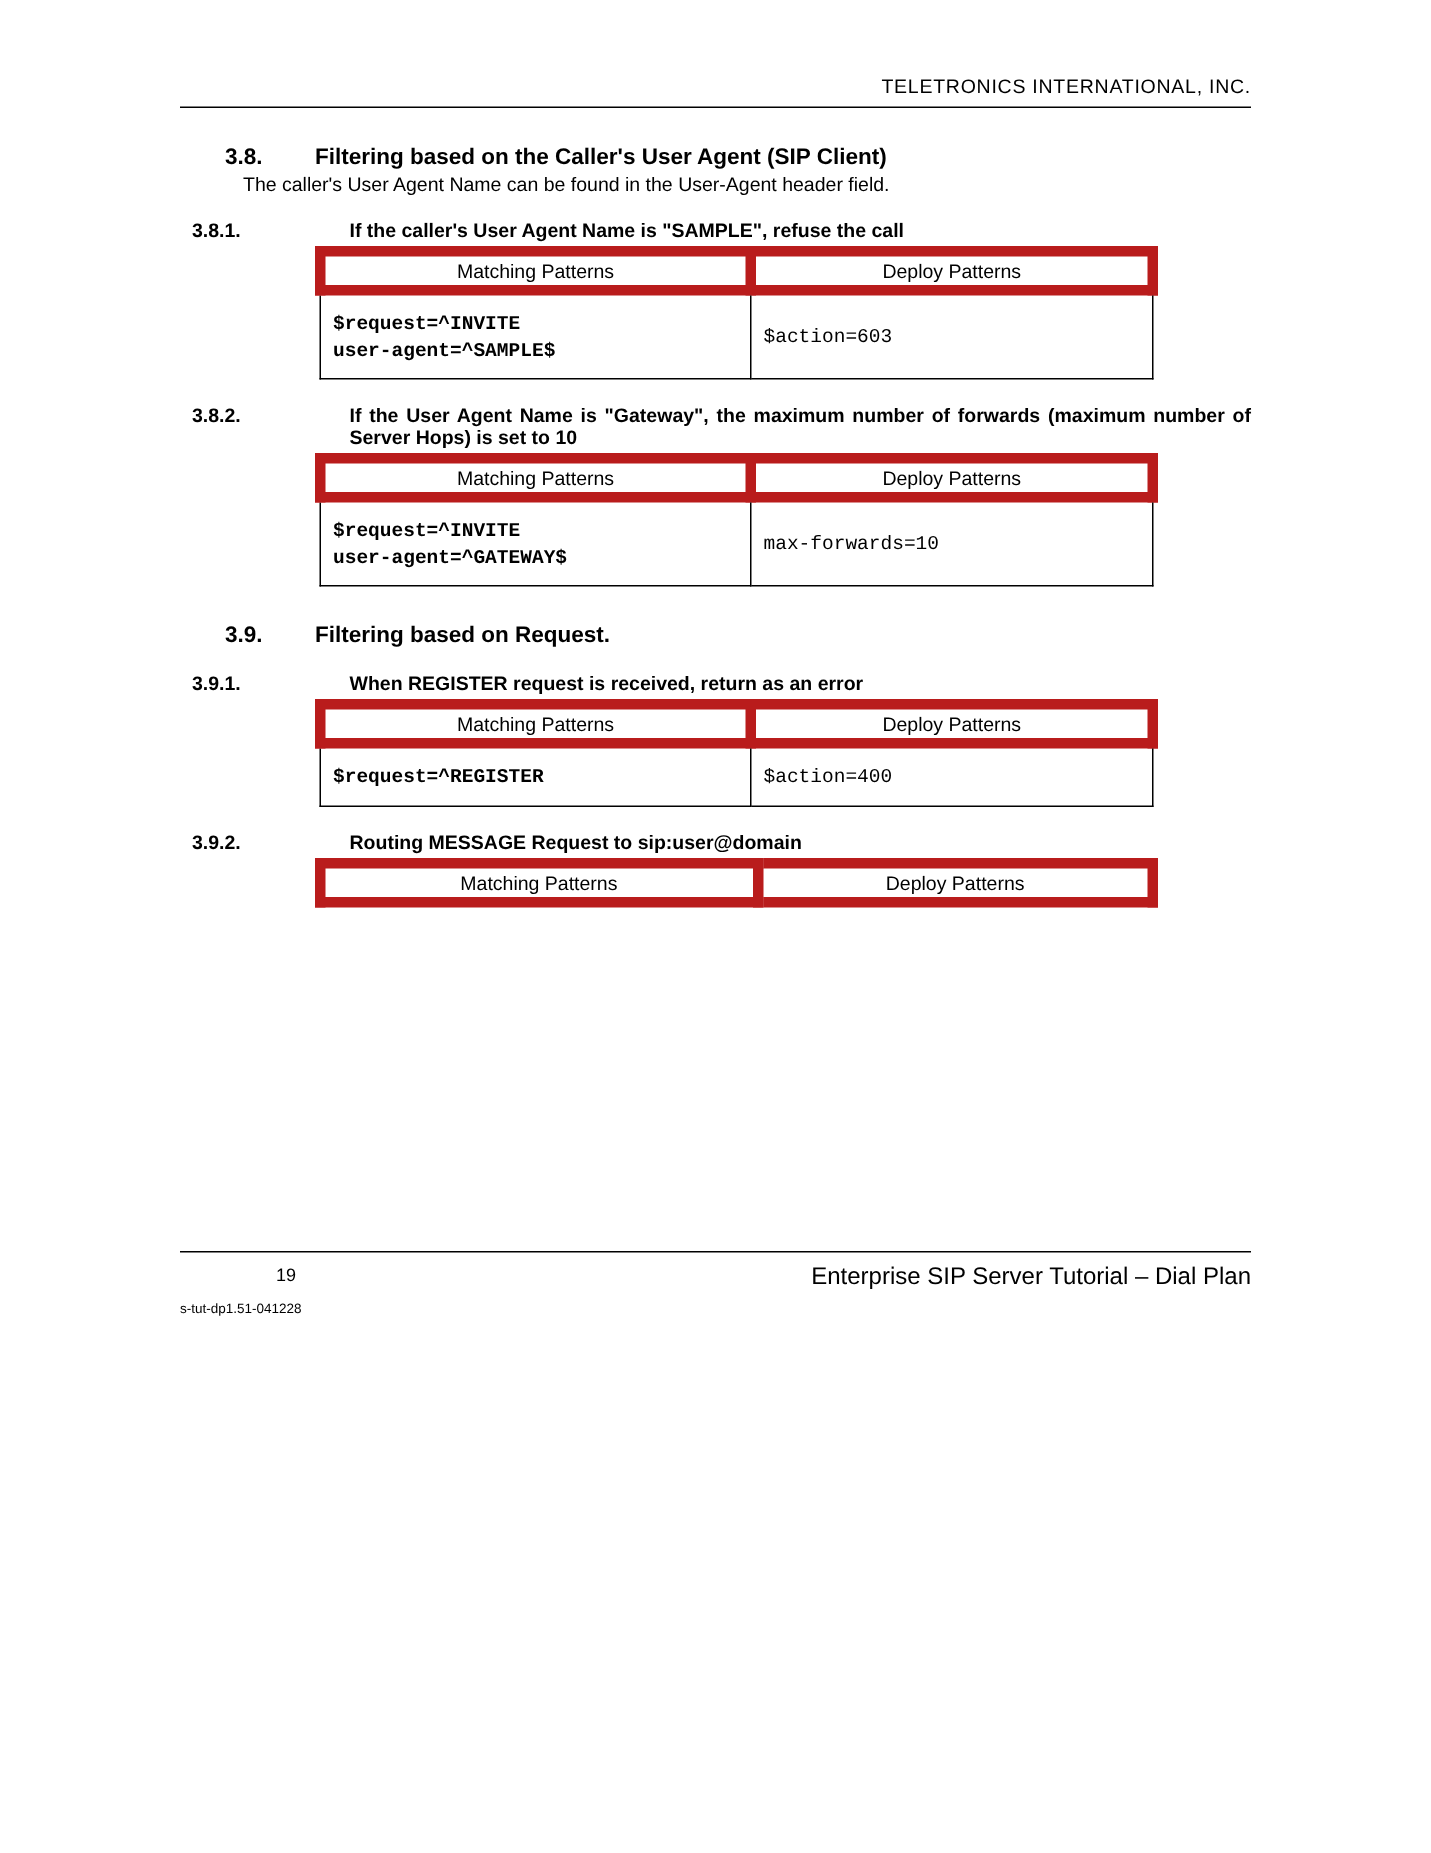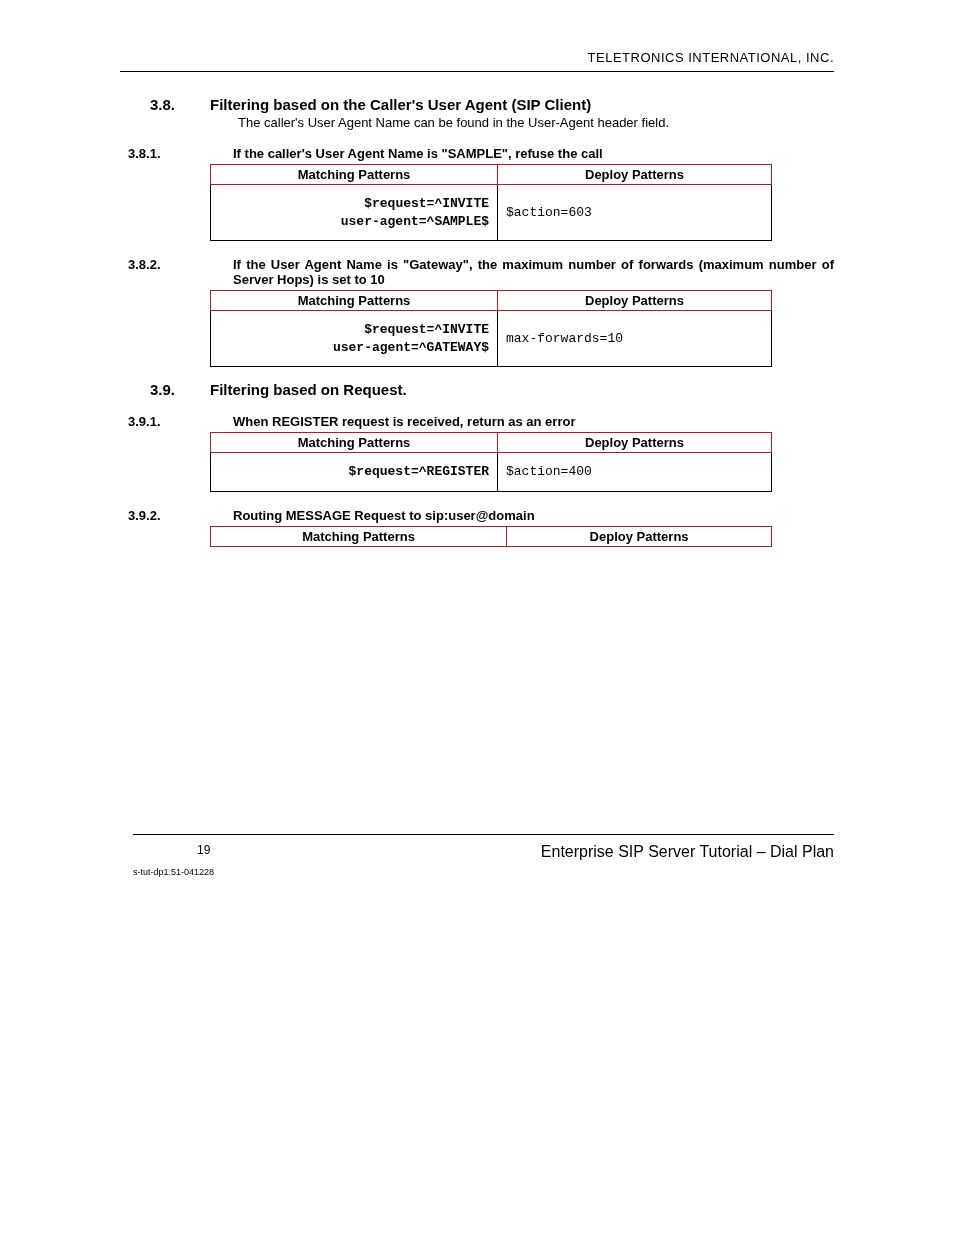--- a/index.html
+++ b/index.html
@@ -24,33 +24,33 @@
     }
     .header-rule {
       border: none;
       border-top: 1.5px solid #000;
       margin: 0 0 24px 0;
     }
     .section-heading {
       font-size: 15px;
       font-weight: bold;
       display: flex;
-      margin-top: 14px;
+      margin-top: 24px;
     }
     .section-num {
       width: 60px;
       flex-shrink: 0;
       margin-left: 30px;
     }
     .section-title {
       flex: 1;
     }
     .section-body {
       font-size: 13px;
-      margin-left: 118px;
+      margin-left: 42px;
       margin-top: 2px;
       margin-bottom: 10px;
     }
     .subsection-heading {
       font-size: 13px;
       font-weight: bold;
       display: flex;
       margin-top: 16px;
       margin-left: 8px;
     }
@@ -65,50 +65,49 @@
     }
     .pattern-table {
       border-collapse: collapse;
       width: 562px;
       margin-left: 90px;
       margin-top: 3px;
       margin-bottom: 14px;
       font-size: 13px;
     }
     .pattern-table th {
-      border: 1px solid #b91c1c;
+      border: 7px solid #b91c1c;
       padding: 2px 8px;
-      font-weight: bold;
+      font-weight: normal;
       text-align: center;
       font-family: Arial, Helvetica, sans-serif;
     }
     .pattern-table td {
       border: 1px solid #000;
       padding: 10px 8px;
       font-family: "Courier New", Courier, monospace;
       font-size: 13px;
       vertical-align: middle;
       white-space: pre-line;
       line-height: 1.35;
     }
     .pattern-table td:first-child {
       width: 270px;
       font-weight: bold;
-      text-align: right;
     }
     .pattern-table td:last-child {
       font-weight: normal;
     }
     .inline-code {
       font-family: "Courier New", Courier, monospace;
     }
     .footer {
       position: absolute;
       bottom: 40px;
-      left: 133px;
+      left: 120px;
       right: 120px;
     }
     .footer-rule {
       border: none;
       border-top: 1.5px solid #000;
       margin: 0 0 8px 0;
     }
     .footer-row {
       display: flex;
       justify-content: space-between;

